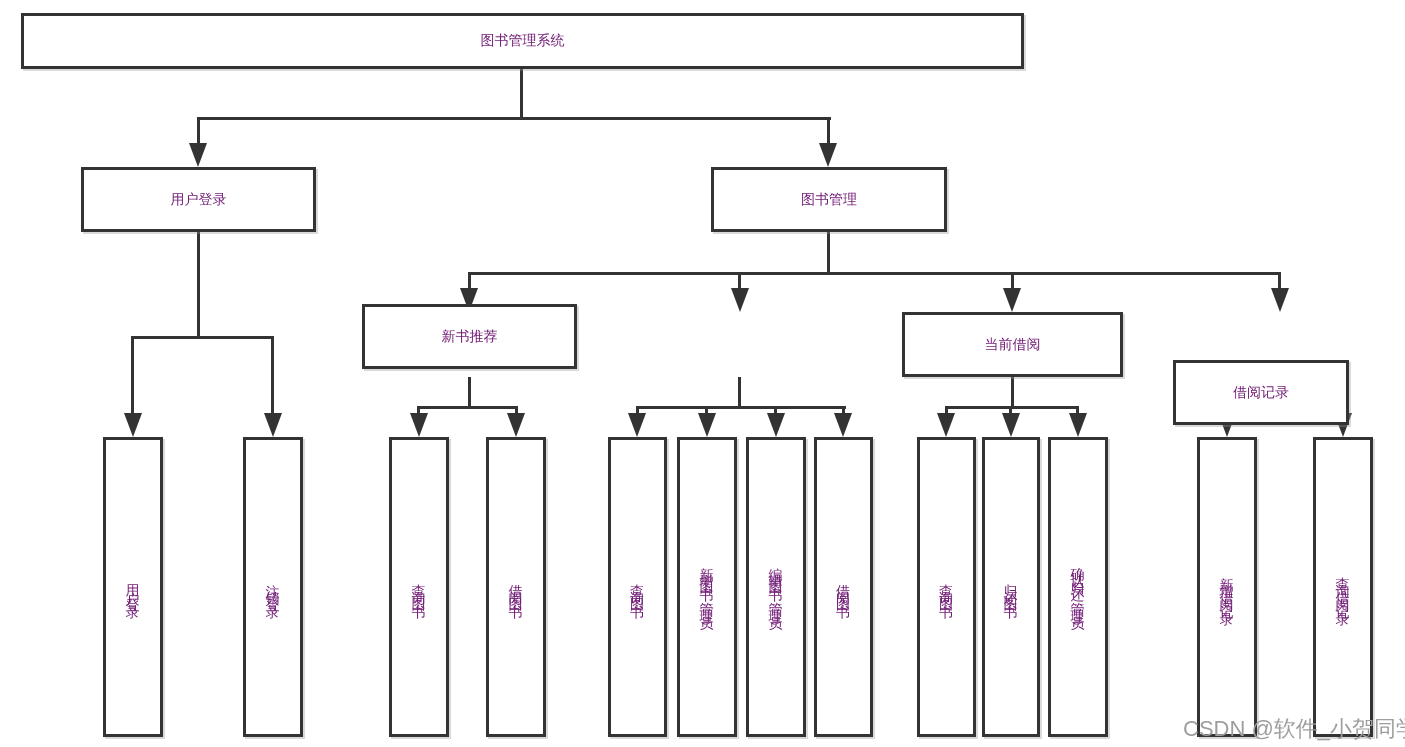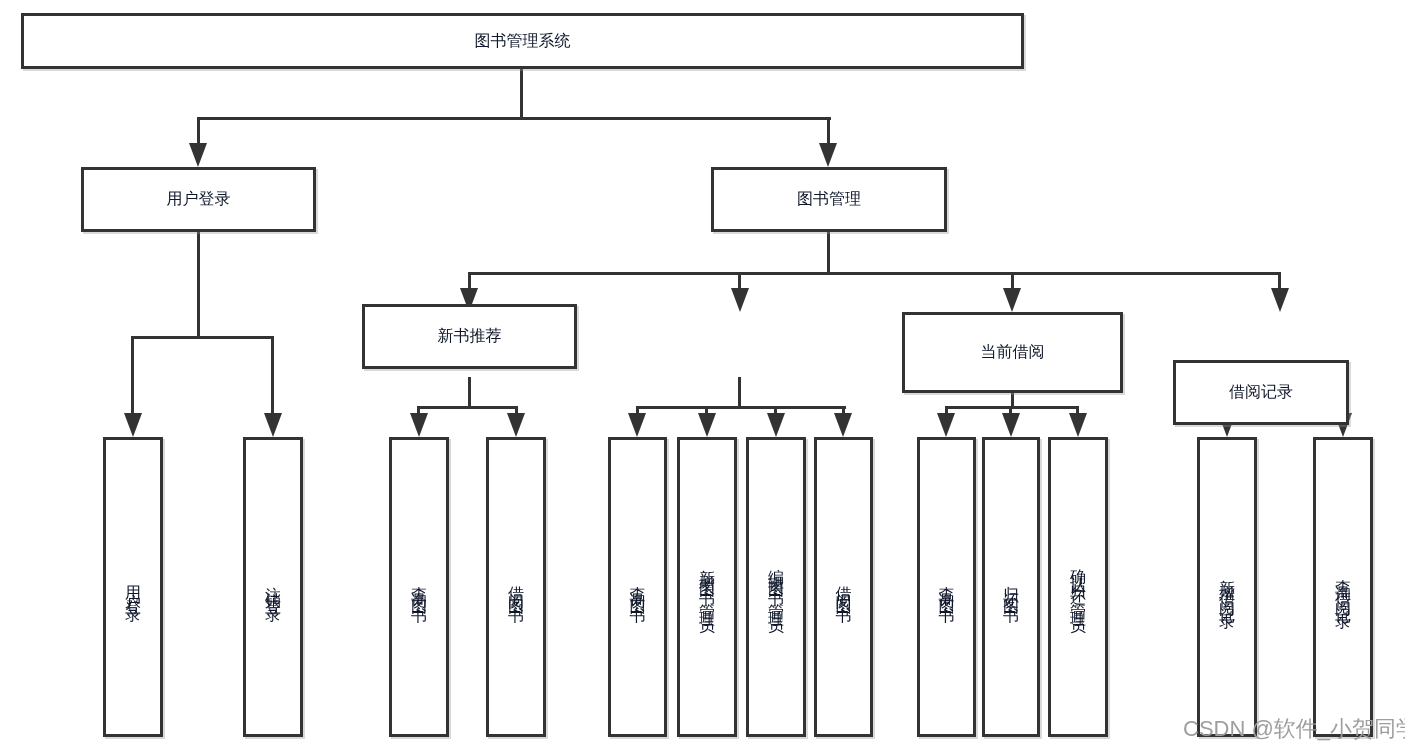--- a/index.html
+++ b/index.html
@@ -15,22 +15,22 @@
     overflow: hidden;
   }
   .box {
     position: absolute;
     box-sizing: border-box;
     border: 3px solid #333333;
     background: #ffffff;
     display: flex;
     align-items: center;
     justify-content: center;
-    color: #0f172a;
-    font-size: 16px;
+    color: #701a75;
+    font-size: 14px;
     box-shadow: 2px 2px 0 rgba(150,150,150,0.35);
     z-index: 2;
     text-align: right;
   }
   .leaf .vtext {
     writing-mode: vertical-rl;
     text-orientation: upright;
     letter-spacing: 7px;
     line-height: 1;
     white-space: nowrap;
@@ -97,21 +97,21 @@
   <div class="vline" style="left:738px; top:272px; height:18px;"></div>
   <div class="arrow" style="left:731px; top:288px;"></div>
   <div class="vline" style="left:1011px; top:272px; height:18px;"></div>
   <div class="arrow" style="left:1003px; top:288px;"></div>
   <div class="vline" style="left:1278px; top:272px; height:18px;"></div>
   <div class="arrow" style="left:1271px; top:288px;"></div>
 
   <div class="box" style="left:362px; top:304px; width:215px; height:65px;">
     <span>新书推荐</span>
   </div>
-  <div class="box" style="left:902px; top:312px; width:221px; height:81px;font-family:Liberation Serif, serif;">
+  <div class="box" style="left:902px; top:312px; width:221px; height:65px;font-family:Liberation Serif, serif;">
     <span>当前借阅</span>
   </div>
   <div class="box" style="left:1173px; top:320px; width:176px; height:65px;margin-top:40px;">
     <span>借阅记录</span>
   </div>
 
   <div class="vline" style="left:468px; top:377px; height:32px;"></div>
   <div class="hline" style="left:417px; top:406px; width:101px;"></div>
   <div class="vline" style="left:417px; top:406px; height:10px;"></div>
   <div class="arrow" style="left:410px; top:413px;"></div>

